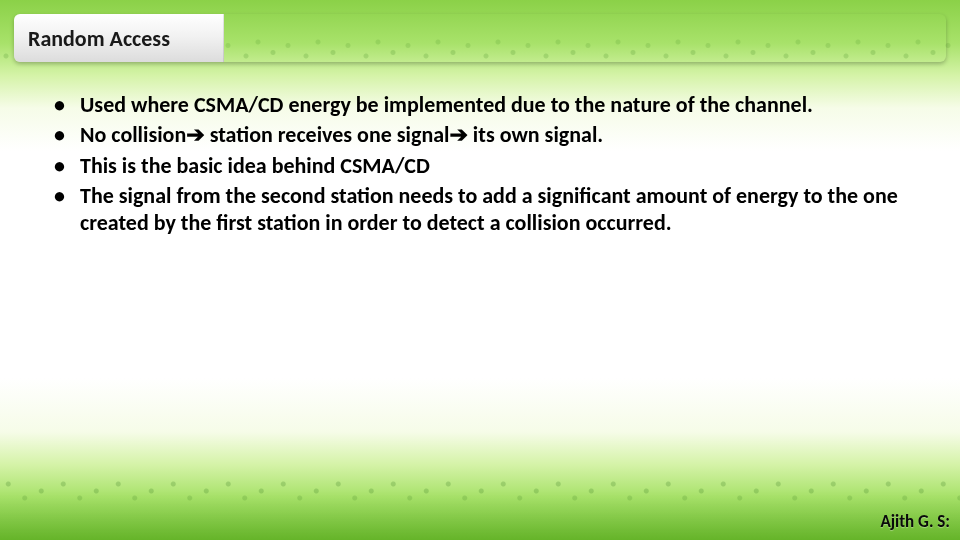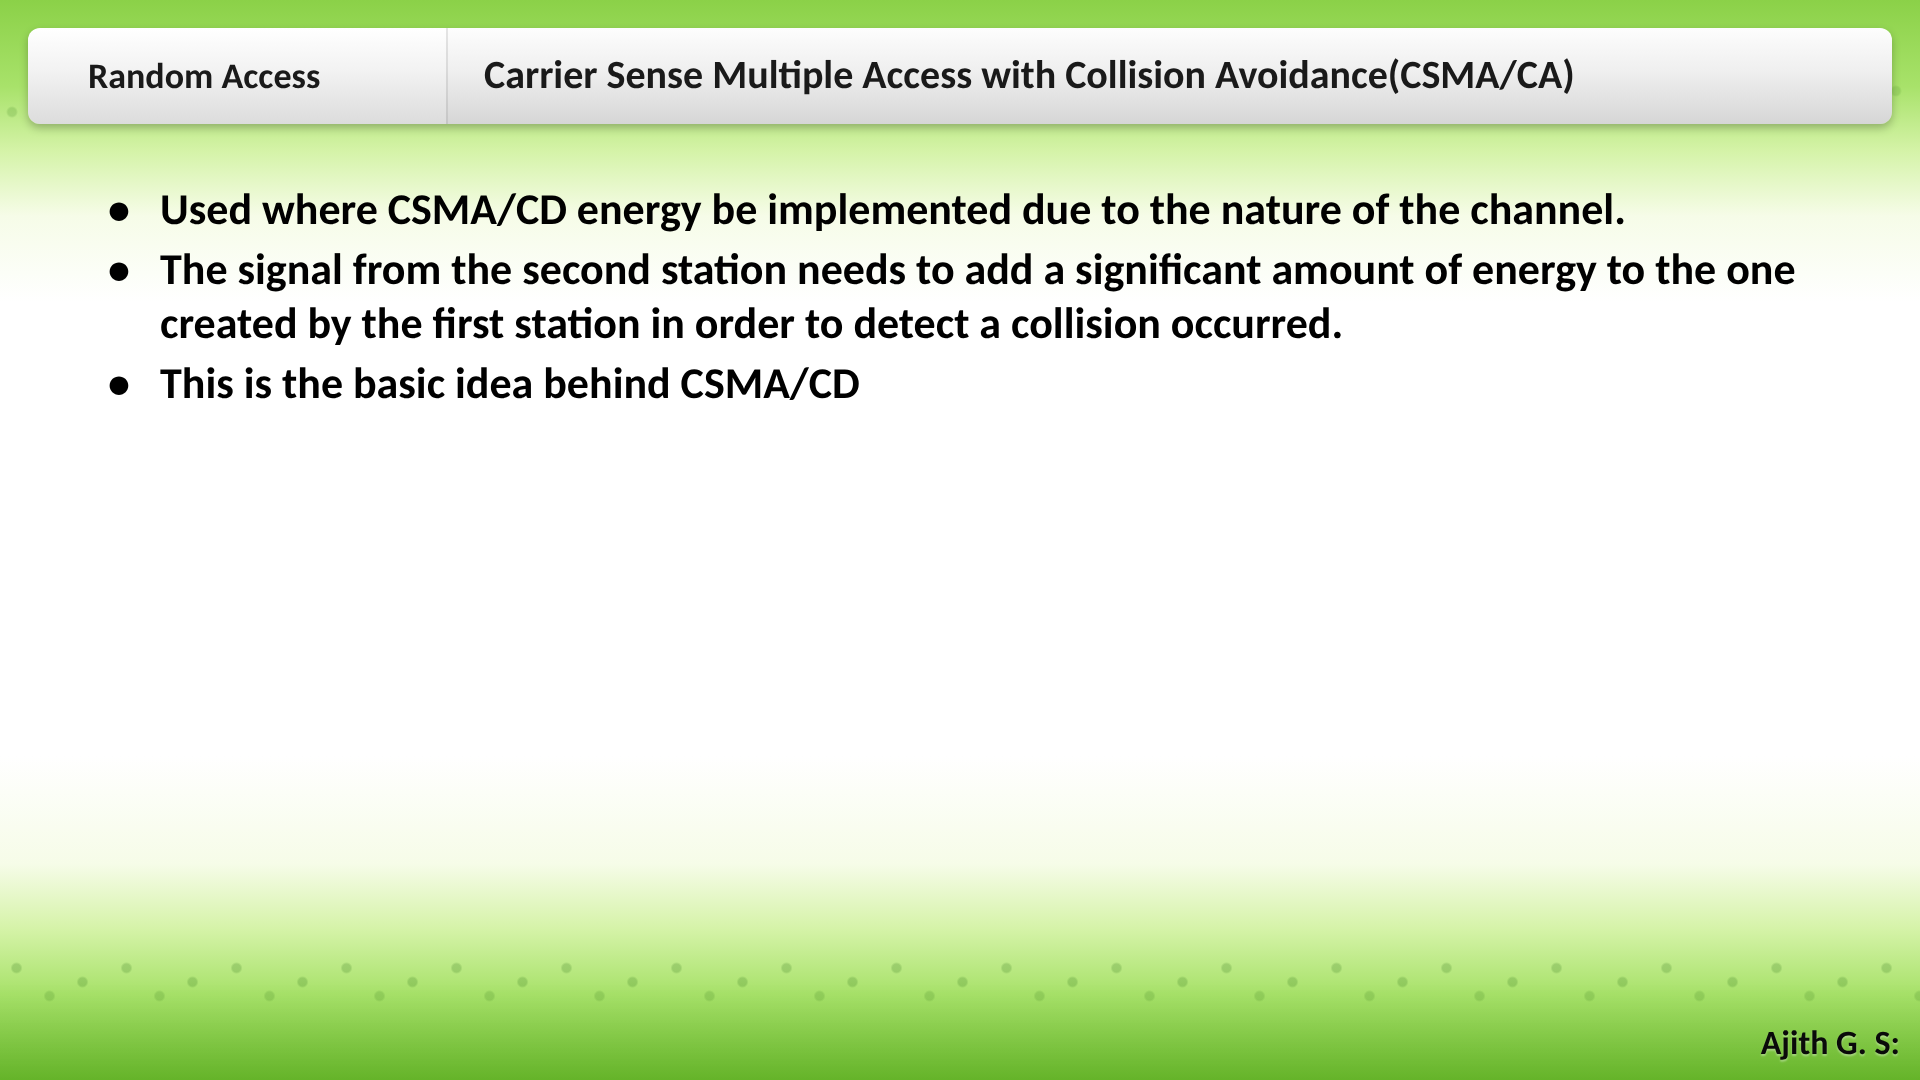--- a/index.html
+++ b/index.html
@@ -31,23 +31,23 @@
     radial-gradient(circle at 75% 30%, rgba(30,100,15,0.5) 0 2px, transparent 3px);
     background-size: 100% 100%, 55px 70px, 55px 70px, 55px 70px;
     opacity:0.4;
   }
   .header {
     position: absolute; top: 14px; left: 14px; right: 14px; height: 48px;
     display: flex; align-items: stretch; border-radius: 6px; overflow: hidden;
     box-shadow: 0 2px 4px rgba(0,0,0,0.25);
   }
   .header-left {
-    flex: 0 0 210px; display: flex; align-items: center; padding-left: 30px;
+    flex: 0 0 210px; display: flex; align-items: center; padding-left: 14px;
     background: linear-gradient(to bottom, #ffffff 0%, #f2f2f2 45%, #dcdcdc 100%);
-    font-size: 18px; font-weight: 700; color: #1a1a1a;
+    font-size: 22px; font-weight: 700; color: #1a1a1a;
     border-right: 1px solid rgba(0,0,0,0.1);
   }
   .header-right {
     flex: 1; display: flex; align-items: center; padding-left: 18px; padding-right: 10px;
     background: linear-gradient(to bottom, #fdfdfd 0%, #efefef 45%, #d6d6d6 100%);
     font-size: 20px; font-weight: 700; color: #1a1a1a;
   }
   .content {
     position: absolute; top: 92px; left: 40px; right: 34px; bottom: 60px;
   }
@@ -69,27 +69,27 @@
 </style>
 </head>
 <body>
 
 <div class="slide">
   <div class="grass-top"></div>
   <div class="grass-bottom"></div>
 
   <div class="header">
     <div class="header-left">Random Access</div>
-    <div class="header-right">Carrier Sense Multiple Access  with  Collision Avoidance(CSMA/CA)</div>
   </div>
 
   <div class="content">
     <ul>
       <li>Used where CSMA/CD energy be implemented due to the nature of the channel.</li>
+      <li>No collision➔ station receives one signal➔ its own signal.</li>
+      <li>This is the basic idea behind CSMA/CD</li>
       <li>The signal from the second station needs to add a significant amount of energy to the one created by the first station in order to detect a collision occurred.</li>
-      <li>This is the basic idea behind CSMA/CD</li>
     </ul>
   </div>
 
   <div class="footer">
     <span>Ajith G. S:</span>
   </div>
 </div>
 
 </body></html>

